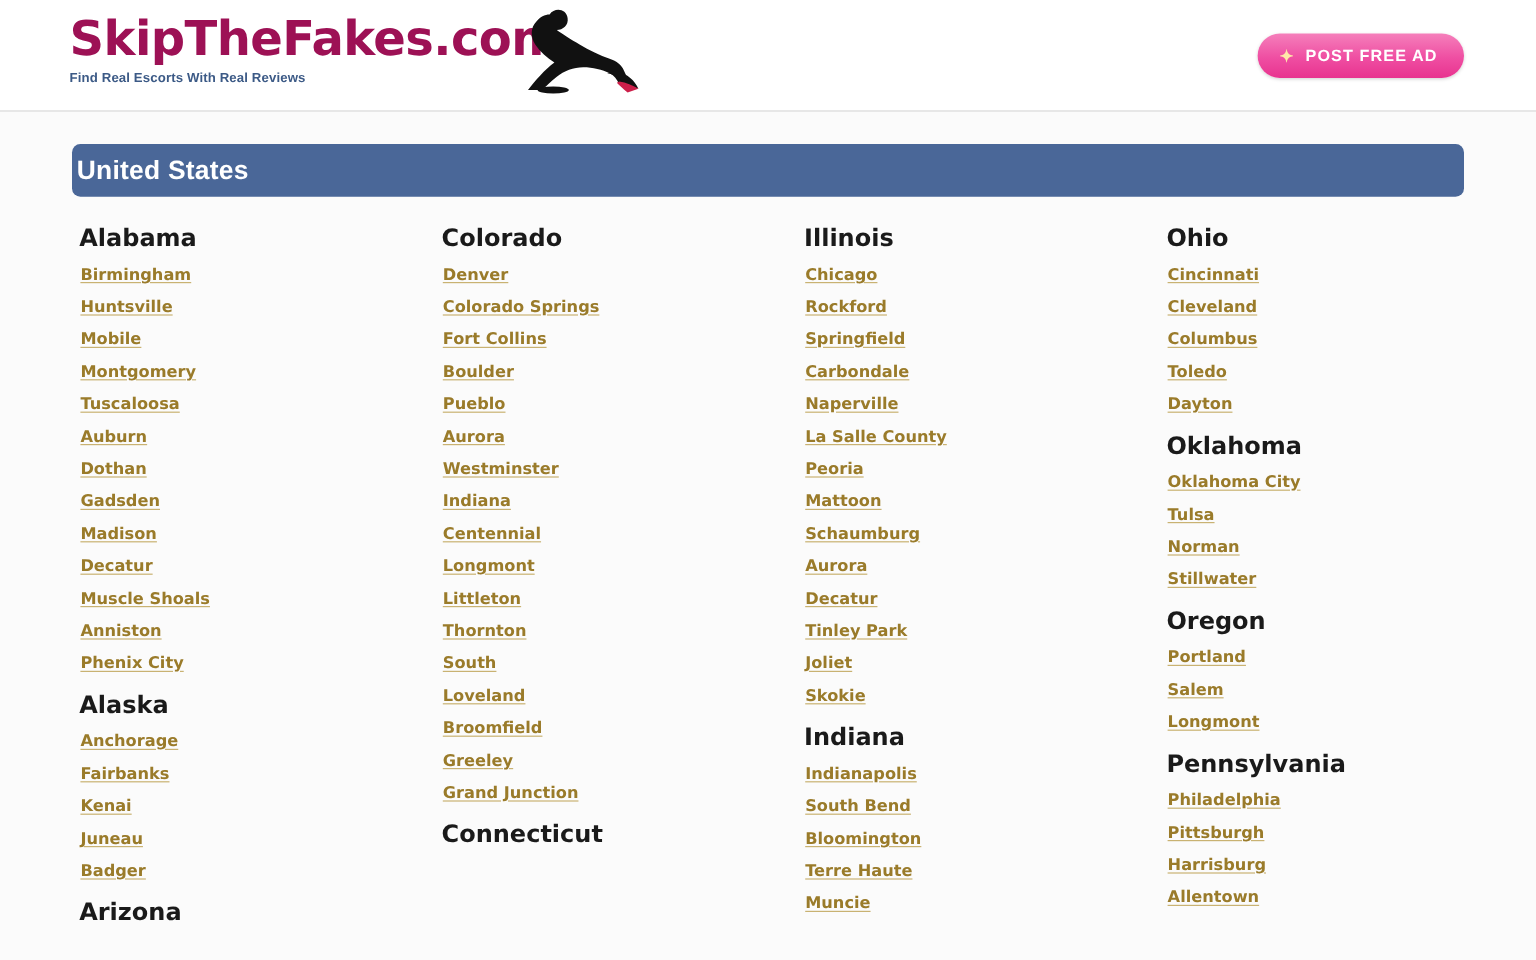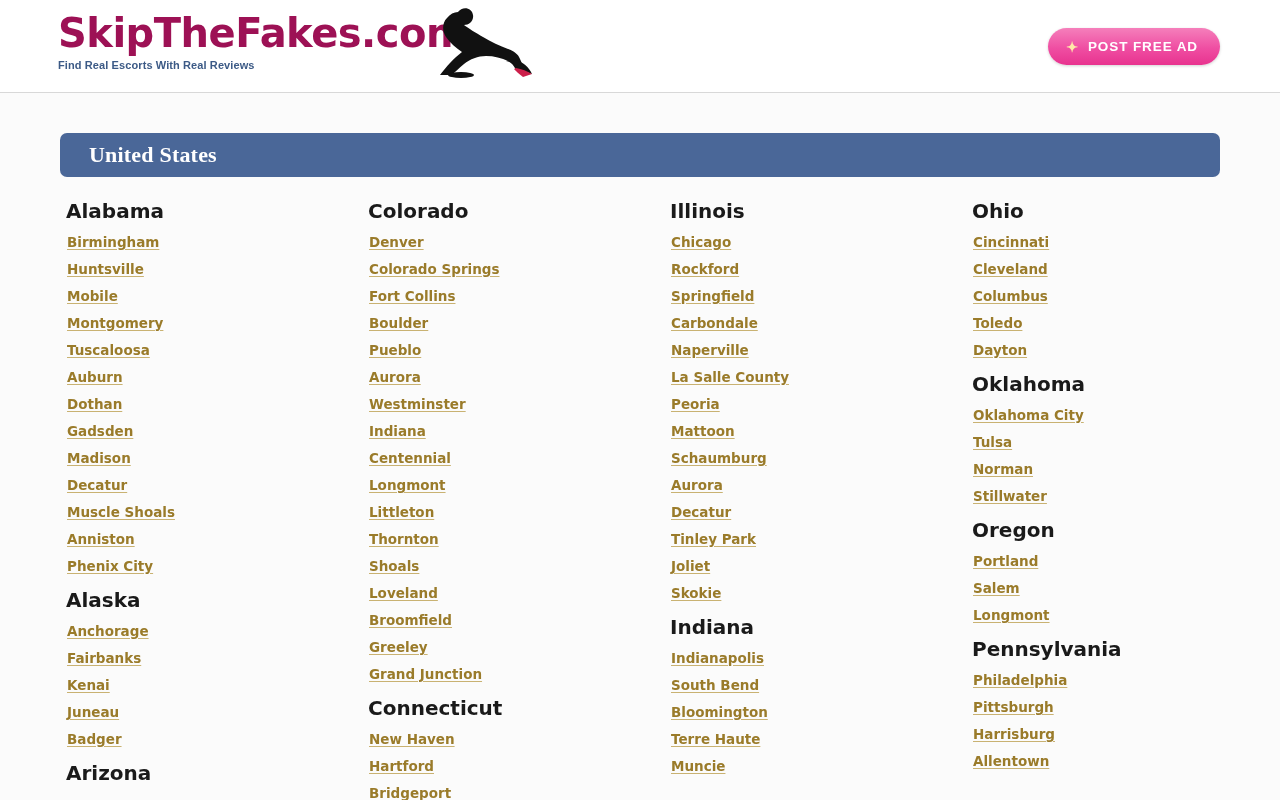--- a/index.html
+++ b/index.html
@@ -66,28 +66,27 @@
     box-shadow: 0 1px 3px rgba(0,0,0,0.18);
   }
   .sparkle {
     font-size: 14px;
     color: #ffe9a8;
   }
   .content {
     padding: 0 60px;
   }
   .country-bar {
-    margin-top: 40px;
+    margin-top: 27px;
     height: 44px;
     background: #4a6798;
     border-radius: 7px;
     display: flex;
     align-items: center;
-    padding-left: 29px;
-    font-family: Liberation Serif, serif;
+    padding-left: 4px;
   }
   .country-bar-title {
     color: #ffffff;
     font-size: 22px;
     font-weight: bold;
     letter-spacing: 0.2px;
   }
   .columns {
     display: flex;
     margin-top: 22px;
@@ -197,34 +196,29 @@
             <li><a class="city-link">Fort Collins</a></li>
             <li><a class="city-link">Boulder</a></li>
             <li><a class="city-link">Pueblo</a></li>
             <li><a class="city-link">Aurora</a></li>
             <li><a class="city-link">Westminster</a></li>
             <li><a class="city-link">Indiana</a></li>
             <li><a class="city-link">Centennial</a></li>
             <li><a class="city-link">Longmont</a></li>
             <li><a class="city-link">Littleton</a></li>
             <li><a class="city-link">Thornton</a></li>
-            <li><a class="city-link">Shoals</a></li>
+            <li><a class="city-link">South</a></li>
             <li><a class="city-link">Loveland</a></li>
             <li><a class="city-link">Broomfield</a></li>
             <li><a class="city-link">Greeley</a></li>
             <li><a class="city-link">Grand Junction</a></li>
           </ul>
         </div>
         <div class="state-block">
           <div class="state-name">Connecticut</div>
-          <ul class="city-list">
-            <li><a class="city-link">New Haven</a></li>
-            <li><a class="city-link">Hartford</a></li>
-            <li><a class="city-link">Bridgeport</a></li>
-          </ul>
         </div>
       </div>
       <div class="col">
         <div class="state-block">
           <div class="state-name">Illinois</div>
           <ul class="city-list">
             <li><a class="city-link">Chicago</a></li>
             <li><a class="city-link">Rockford</a></li>
             <li><a class="city-link">Springfield</a></li>
             <li><a class="city-link">Carbondale</a></li>

